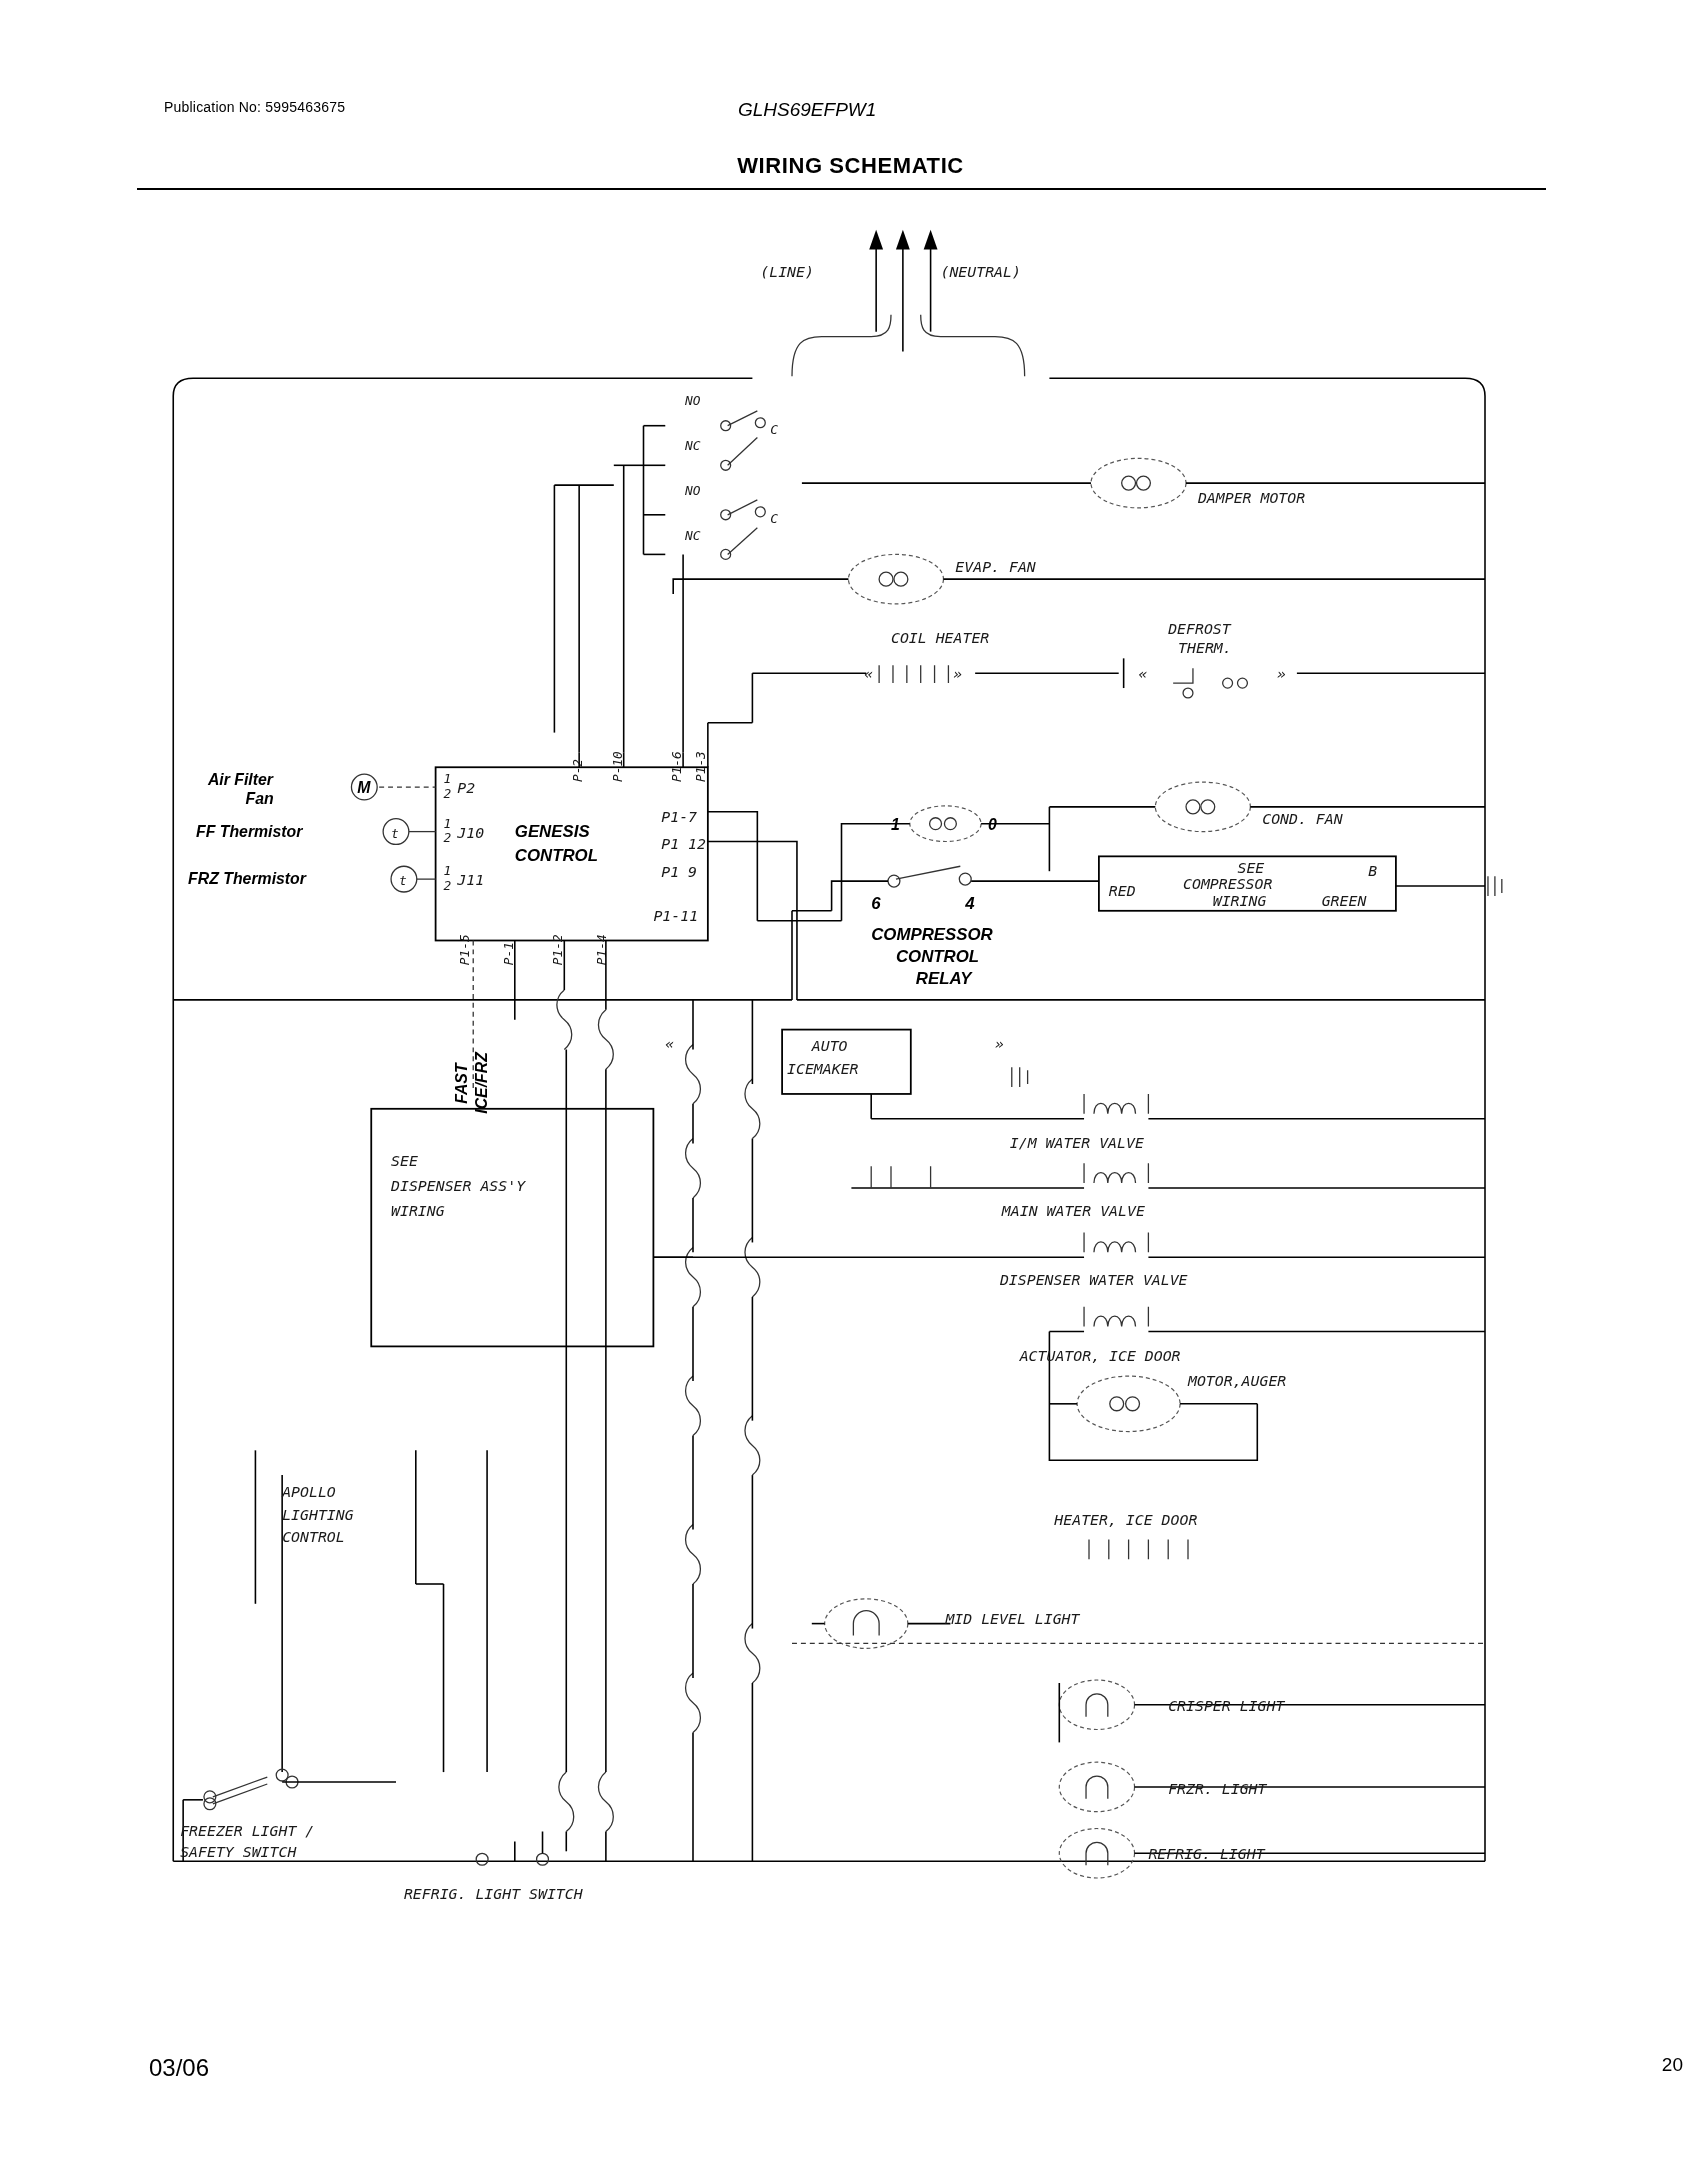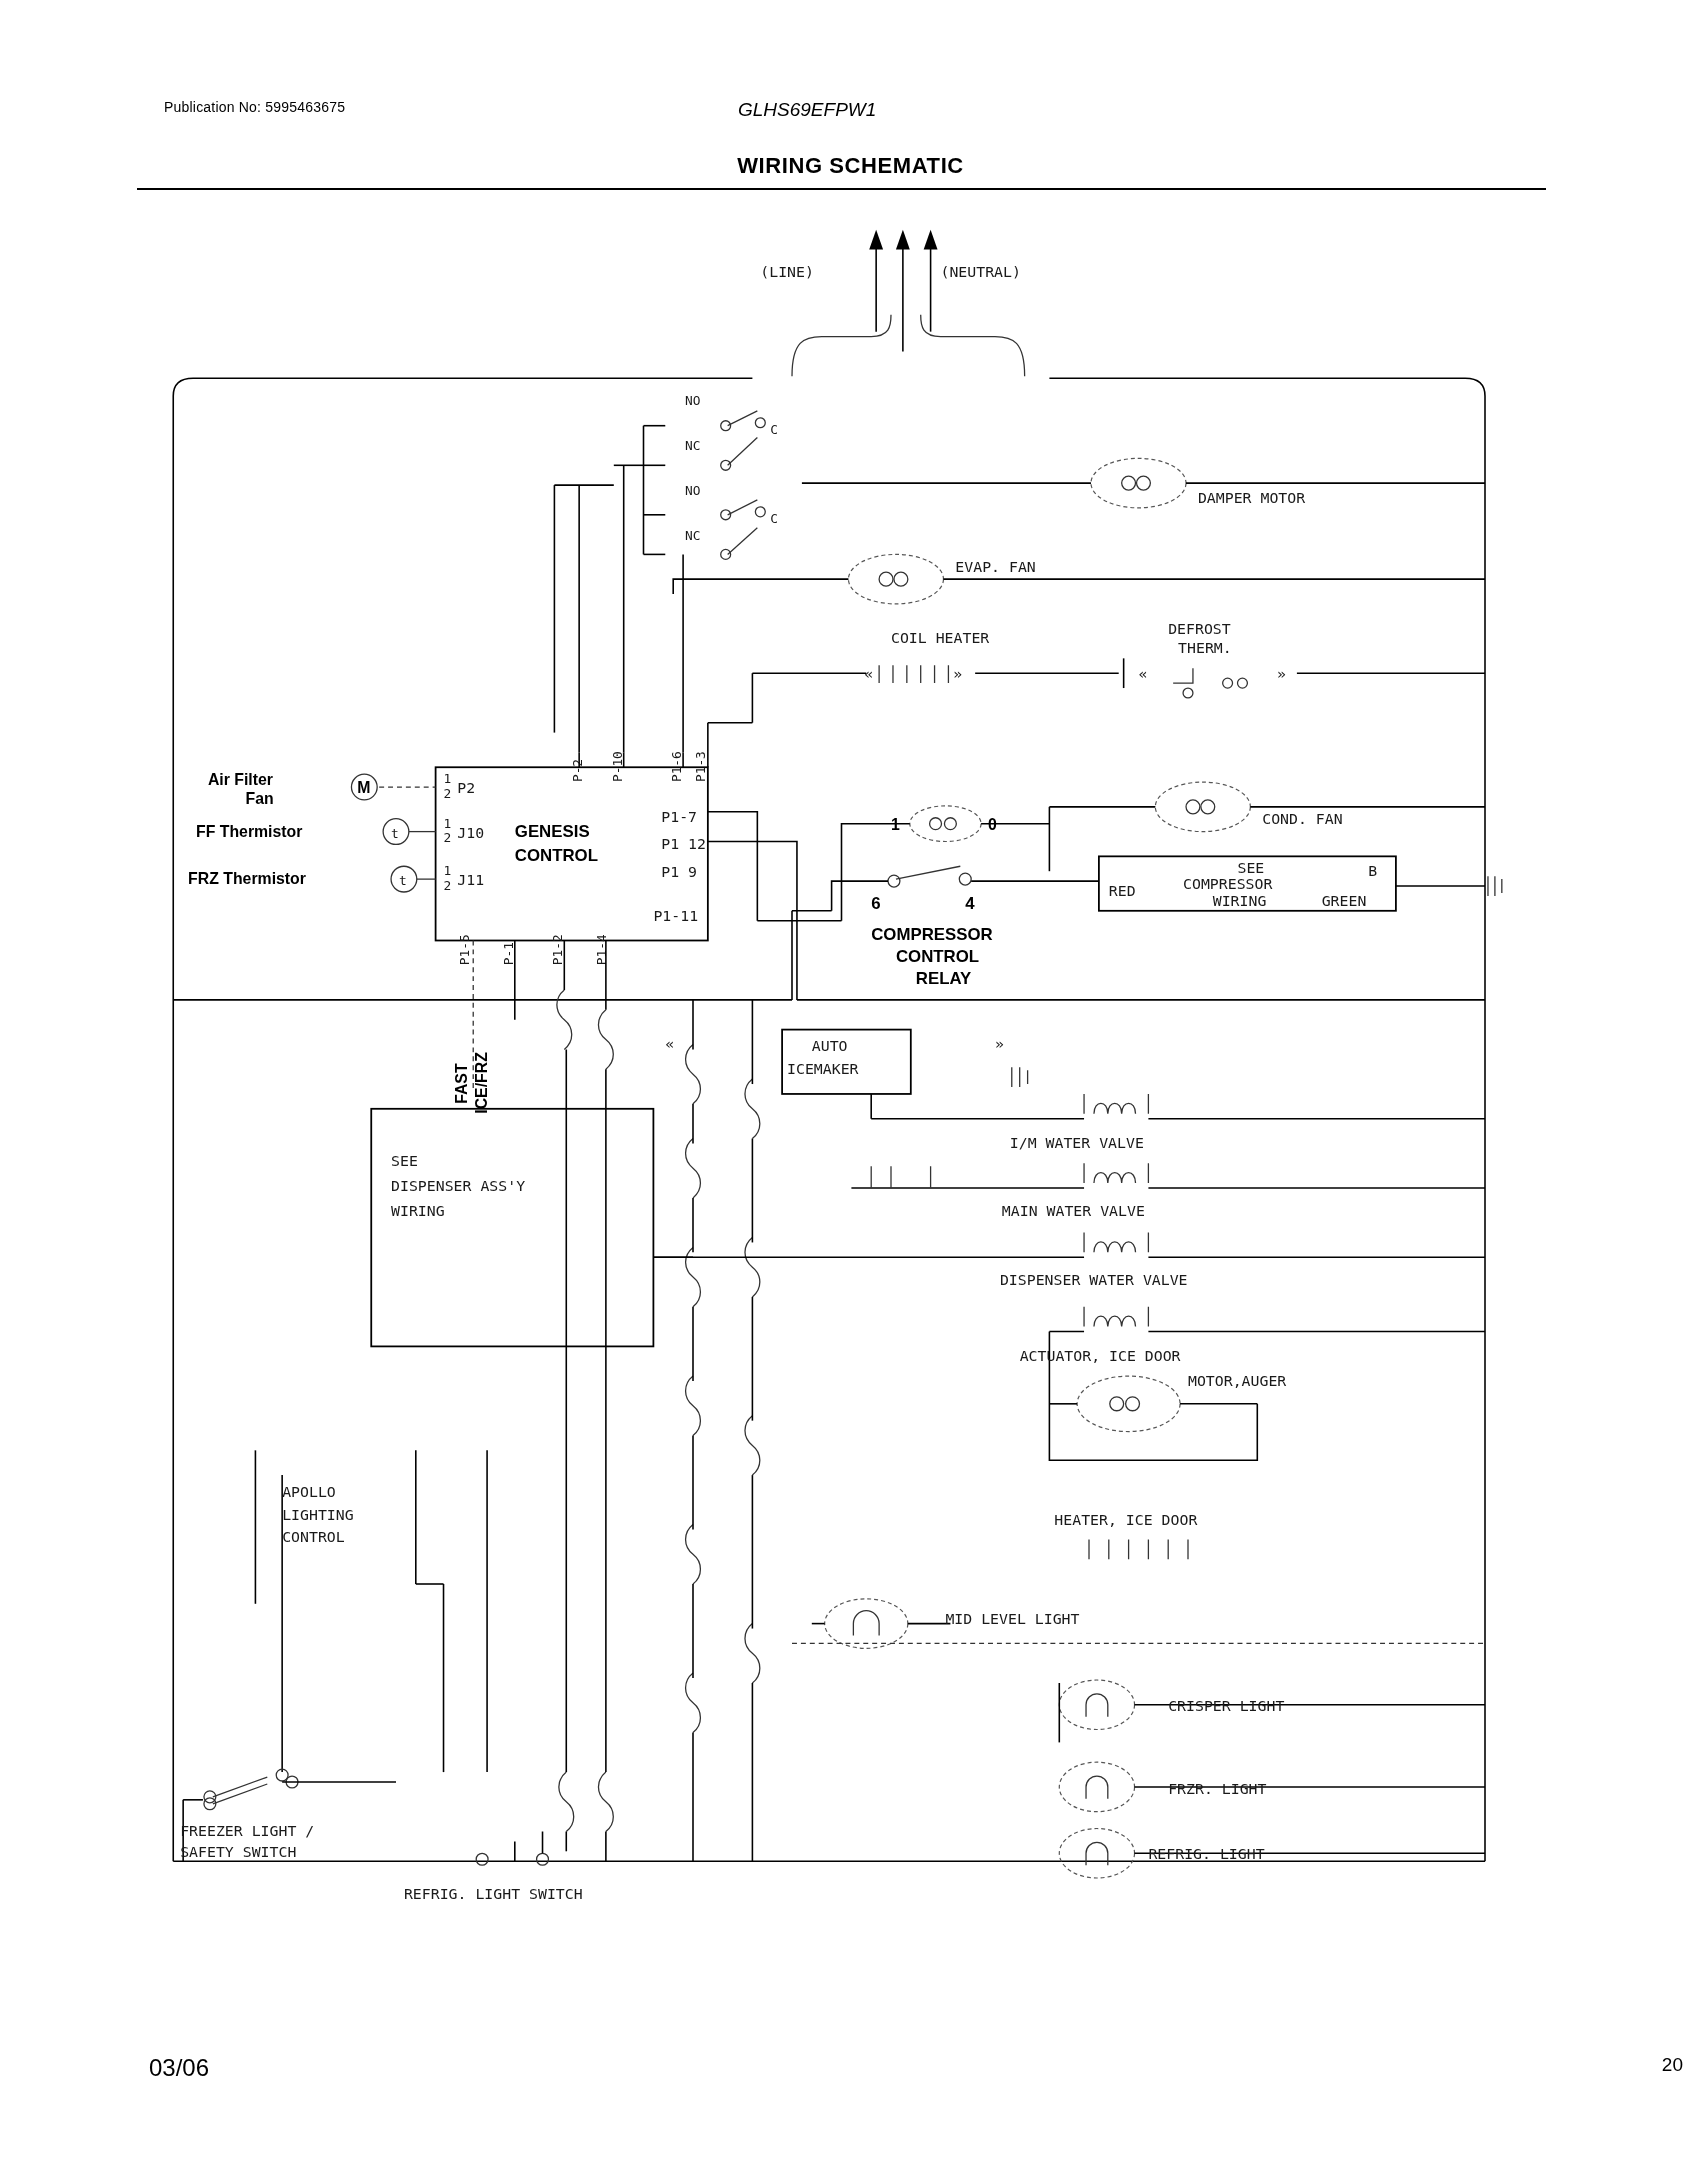--- a/index.html
+++ b/index.html
@@ -68,20 +68,21 @@
     font-size: 19px;
   }
 
   
   .schematic {
     position: absolute;
     left: 0;
     top: 0;
     width: 1468px;
     height: 2178px;
+    font-style: italic;
   }
   svg { display: block; }
   .lbl {
     font-family: "DejaVu Sans Mono", "Liberation Mono", monospace;
     font-size: 15px;
     fill: #1a1a1a;
   }
   .lbl-sm {
     font-family: "DejaVu Sans Mono", "Liberation Mono", monospace;
     font-size: 13px;

